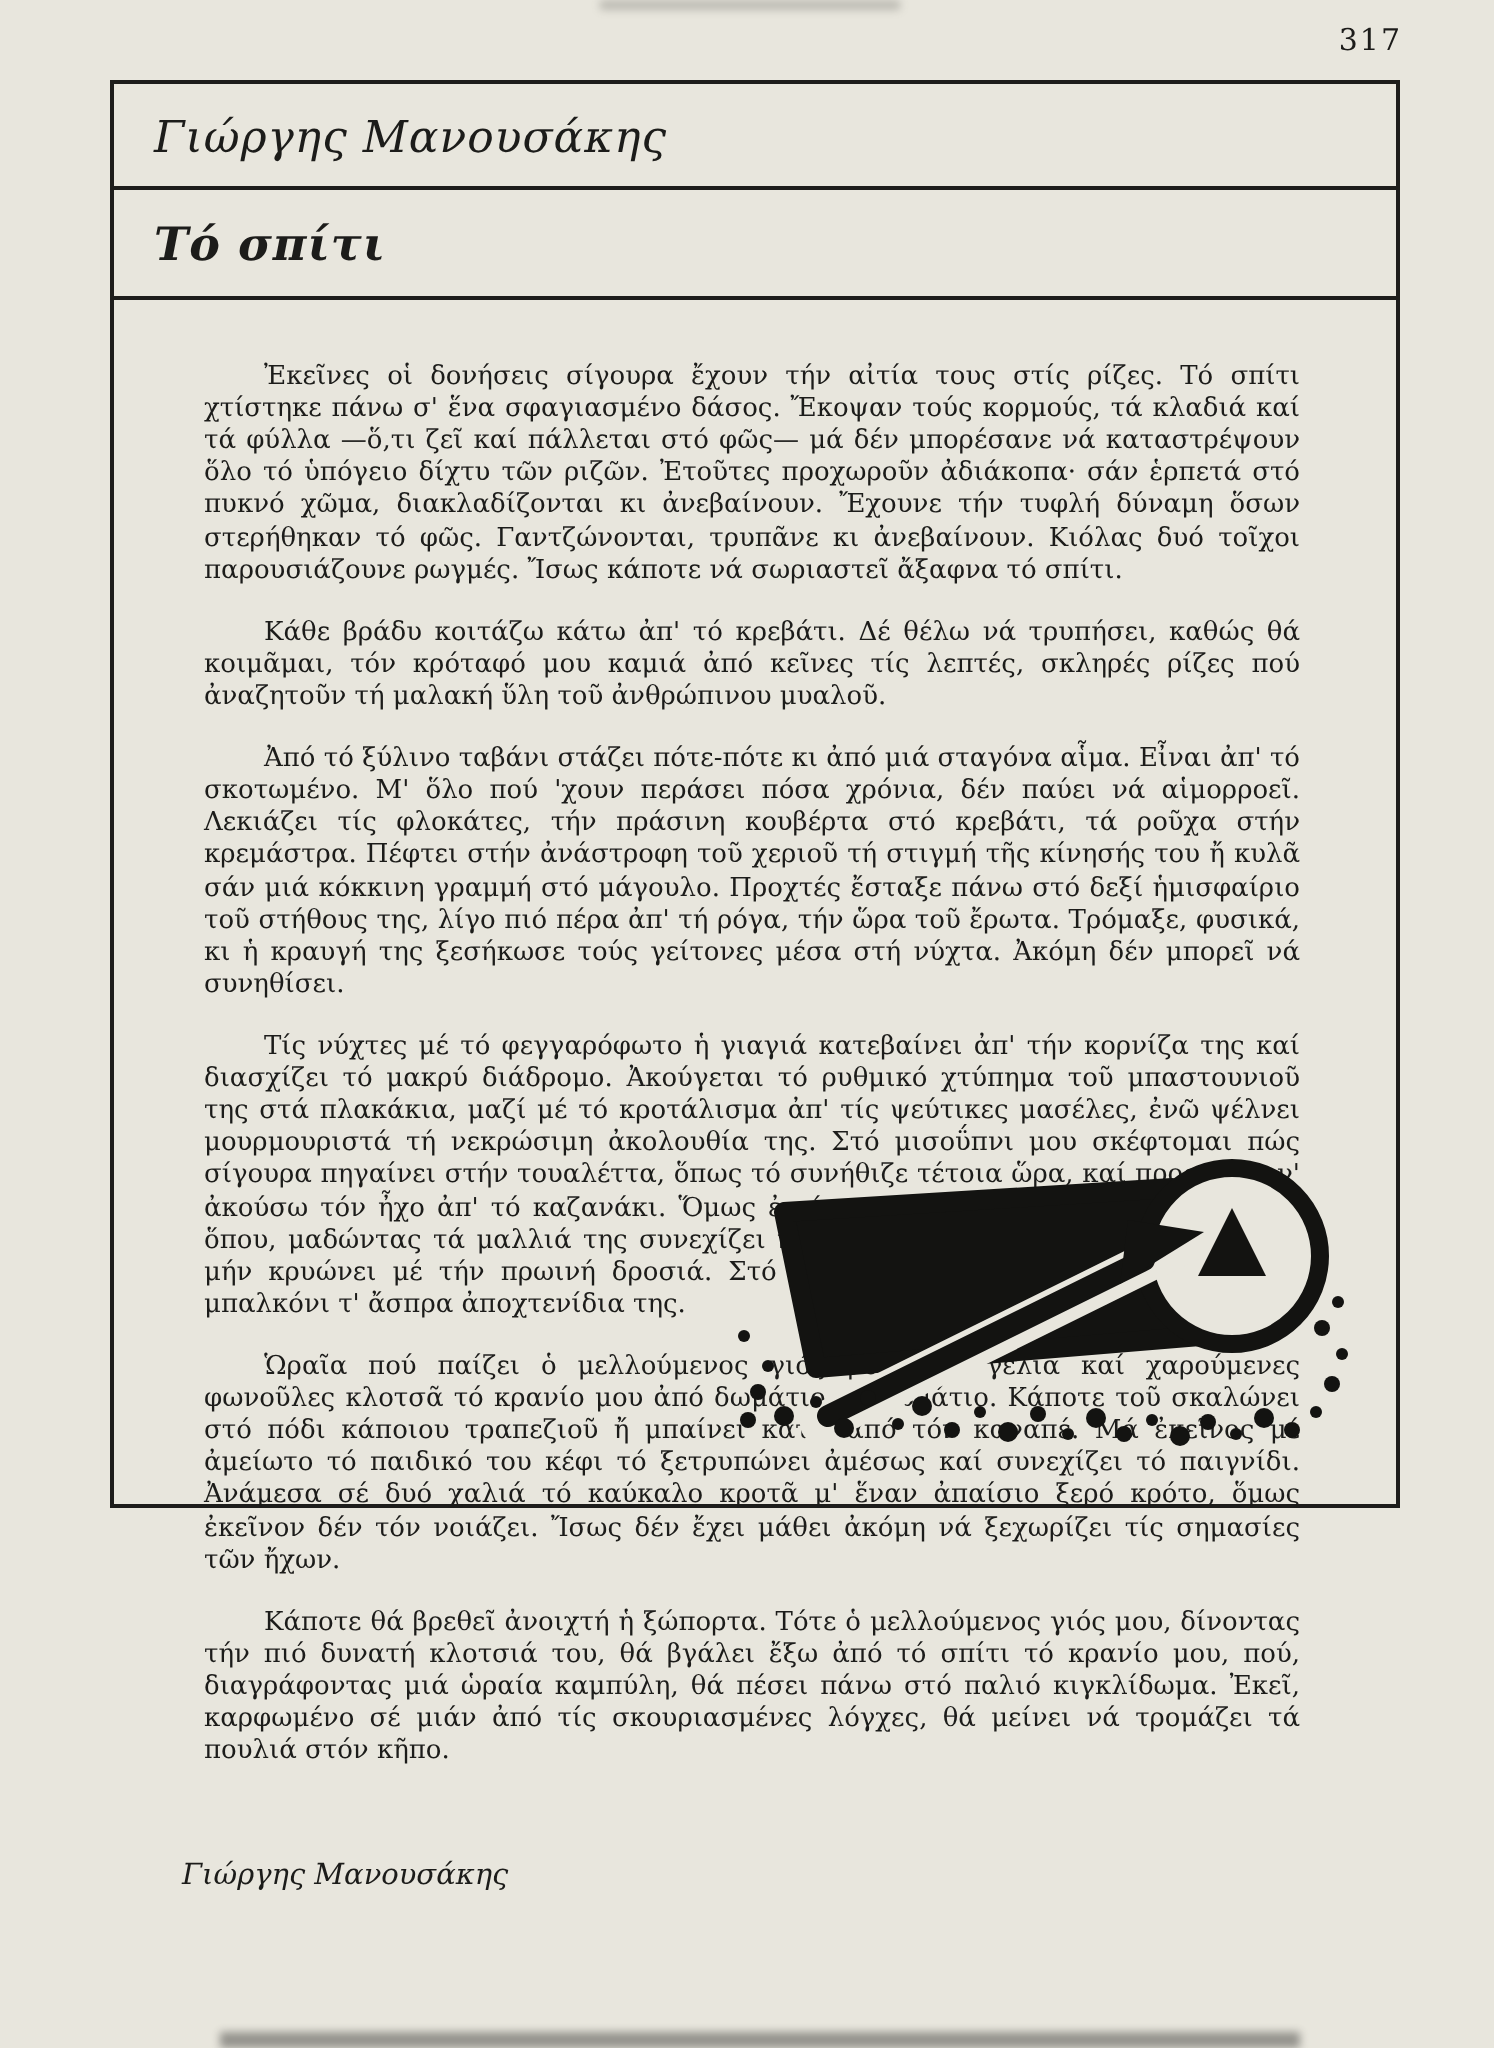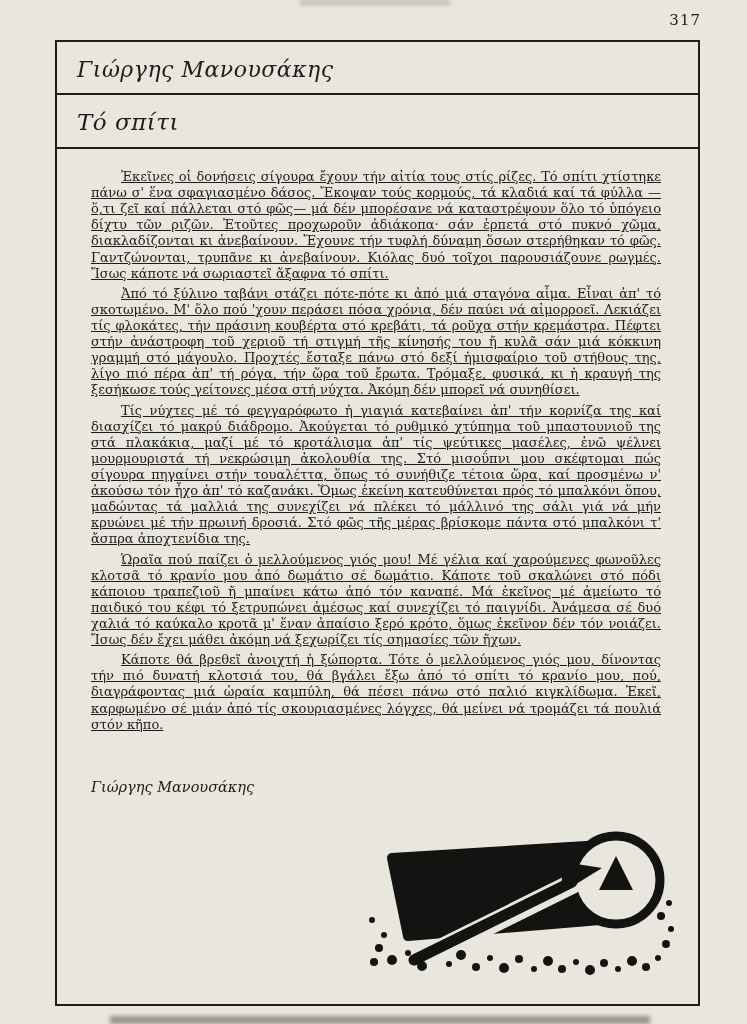--- a/index.html
+++ b/index.html
@@ -10,47 +10,47 @@
     font-family:"DejaVu Serif", serif;
     color:#1c1c1a;
     overflow:hidden;
   }
   .page-number {
     position:absolute; top:11px; right:46px;
     font-size:15px; font-weight:normal; letter-spacing:1px;
   }
   .frame {
     position:absolute; left:55px; top:40px;
-    width:645px; height:966px;
+    width:645px; height:714px;
     border:2px solid #1d1d1b;
     box-sizing:border-box;
     background:transparent;
   }
   .author-header {
     padding:15px 20px 11px 20px;
     font-style:italic;
     font-size:22px;
     letter-spacing:.5px;
     border-bottom:2px solid #1d1d1b;
   }
   .title-block {
     padding:14px 8px 12px 20px;
     font-style:italic;
-    font-weight:normal;
+    font-weight:bold;
     font-size:23px;
     letter-spacing:.5px;
     border-bottom:2px solid #1d1d1b;
   }
   .body-text {
     padding:16px 33px 0 30px;
     font-size:13px;
     line-height:1.24;
     text-align:justify;
   }
-  .body-text p { margin:4px; text-indent:30px;text-decoration:underline; }
+  .body-text p { margin:15px; text-indent:30px; }
   .signature {
     margin:46px 0 0 34px;
     font-style:italic;
     font-size:14.5px;
   }
   .illustration {
     position:absolute; right:14px; bottom:26px;
   }
   .top-smudge {
     position:absolute; top:0; left:300px; width:150px; height:5px;
@@ -71,20 +71,21 @@
   <div class="page-number">317</div>
 
   <div class="frame">
 
     <div class="author-header">Γιώργης Μανουσάκης</div>
 
     <div class="title-block">Τό σπίτι</div>
 
     <div class="body-text">
       <p>Ἐκεῖνες οἱ δονήσεις σίγουρα ἔχουν τήν αἰτία τους στίς ρίζες. Τό σπίτι χτίστηκε πάνω σ' ἕνα σφαγιασμένο δάσος. Ἔκοψαν τούς κορμούς, τά κλαδιά καί τά φύλλα —ὅ,τι ζεῖ καί πάλλεται στό φῶς— μά δέν μπορέσανε νά καταστρέψουν ὅλο τό ὑπόγειο δίχτυ τῶν ριζῶν. Ἐτοῦτες προχωροῦν ἀδιάκοπα· σάν ἑρπετά στό πυκνό χῶμα, διακλαδίζονται κι ἀνεβαίνουν. Ἔχουνε τήν τυφλή δύναμη ὅσων στερήθηκαν τό φῶς. Γαντζώνονται, τρυπᾶνε κι ἀνεβαίνουν. Κιόλας δυό τοῖχοι παρουσιάζουνε ρωγμές. Ἴσως κάποτε νά σωριαστεῖ ἄξαφνα τό σπίτι.</p>
+      <p>Κάθε βράδυ κοιτάζω κάτω ἀπ' τό κρεβάτι. Δέ θέλω νά τρυπήσει, καθώς θά κοιμᾶμαι, τόν κρόταφό μου καμιά ἀπό κεῖνες τίς λεπτές, σκληρές ρίζες πού ἀναζητοῦν τή μαλακή ὕλη τοῦ ἀνθρώπινου μυαλοῦ.</p>
       <p>Ἀπό τό ξύλινο ταβάνι στάζει πότε-πότε κι ἀπό μιά σταγόνα αἷμα. Εἶναι ἀπ' τό σκοτωμένο. Μ' ὅλο πού 'χουν περάσει πόσα χρόνια, δέν παύει νά αἱμορροεῖ. Λεκιάζει τίς φλοκάτες, τήν πράσινη κουβέρτα στό κρεβάτι, τά ροῦχα στήν κρεμάστρα. Πέφτει στήν ἀνάστροφη τοῦ χεριοῦ τή στιγμή τῆς κίνησής του ἤ κυλᾶ σάν μιά κόκκινη γραμμή στό μάγουλο. Προχτές ἔσταξε πάνω στό δεξί ἡμισφαίριο τοῦ στήθους της, λίγο πιό πέρα ἀπ' τή ρόγα, τήν ὥρα τοῦ ἔρωτα. Τρόμαξε, φυσικά, κι ἡ κραυγή της ξεσήκωσε τούς γείτονες μέσα στή νύχτα. Ἀκόμη δέν μπορεῖ νά συνηθίσει.</p>
       <p>Τίς νύχτες μέ τό φεγγαρόφωτο ἡ γιαγιά κατεβαίνει ἀπ' τήν κορνίζα της καί διασχίζει τό μακρύ διάδρομο. Ἀκούγεται τό ρυθμικό χτύπημα τοῦ μπαστουνιοῦ της στά πλακάκια, μαζί μέ τό κροτάλισμα ἀπ' τίς ψεύτικες μασέλες, ἐνῶ ψέλνει μουρμουριστά τή νεκρώσιμη ἀκολουθία της. Στό μισοΰπνι μου σκέφτομαι πώς σίγουρα πηγαίνει στήν τουαλέττα, ὅπως τό συνήθιζε τέτοια ὥρα, καί προσμένω ν' ἀκούσω τόν ἦχο ἀπ' τό καζανάκι. Ὅμως ἐκείνη κατευθύνεται πρός τό μπαλκόνι ὅπου, μαδώντας τά μαλλιά της συνεχίζει νά πλέκει τό μάλλινό της σάλι γιά νά μήν κρυώνει μέ τήν πρωινή δροσιά. Στό φῶς τῆς μέρας βρίσκομε πάντα στό μπαλκόνι τ' ἄσπρα ἀποχτενίδια της.</p>
       <p>Ὡραῖα πού παίζει ὁ μελλούμενος γιός μου! Μέ γέλια καί χαρούμενες φωνοῦλες κλοτσᾶ τό κρανίο μου ἀπό δωμάτιο σέ δωμάτιο. Κάποτε τοῦ σκαλώνει στό πόδι κάποιου τραπεζιοῦ ἤ μπαίνει κάτω ἀπό τόν καναπέ. Μά ἐκεῖνος μέ ἀμείωτο τό παιδικό του κέφι τό ξετρυπώνει ἀμέσως καί συνεχίζει τό παιγνίδι. Ἀνάμεσα σέ δυό χαλιά τό καύκαλο κροτᾶ μ' ἕναν ἀπαίσιο ξερό κρότο, ὅμως ἐκεῖνον δέν τόν νοιάζει. Ἴσως δέν ἔχει μάθει ἀκόμη νά ξεχωρίζει τίς σημασίες τῶν ἤχων.</p>
       <p>Κάποτε θά βρεθεῖ ἀνοιχτή ἡ ξώπορτα. Τότε ὁ μελλούμενος γιός μου, δίνοντας τήν πιό δυνατή κλοτσιά του, θά βγάλει ἔξω ἀπό τό σπίτι τό κρανίο μου, πού, διαγράφοντας μιά ὡραία καμπύλη, θά πέσει πάνω στό παλιό κιγκλίδωμα. Ἐκεῖ, καρφωμένο σέ μιάν ἀπό τίς σκουριασμένες λόγχες, θά μείνει νά τρομάζει τά πουλιά στόν κῆπο.</p>
     </div>
 
     <div class="signature">Γιώργης Μανουσάκης</div>
 
     <svg class="illustration" width="320" height="158" viewBox="0 0 320 158">
 

